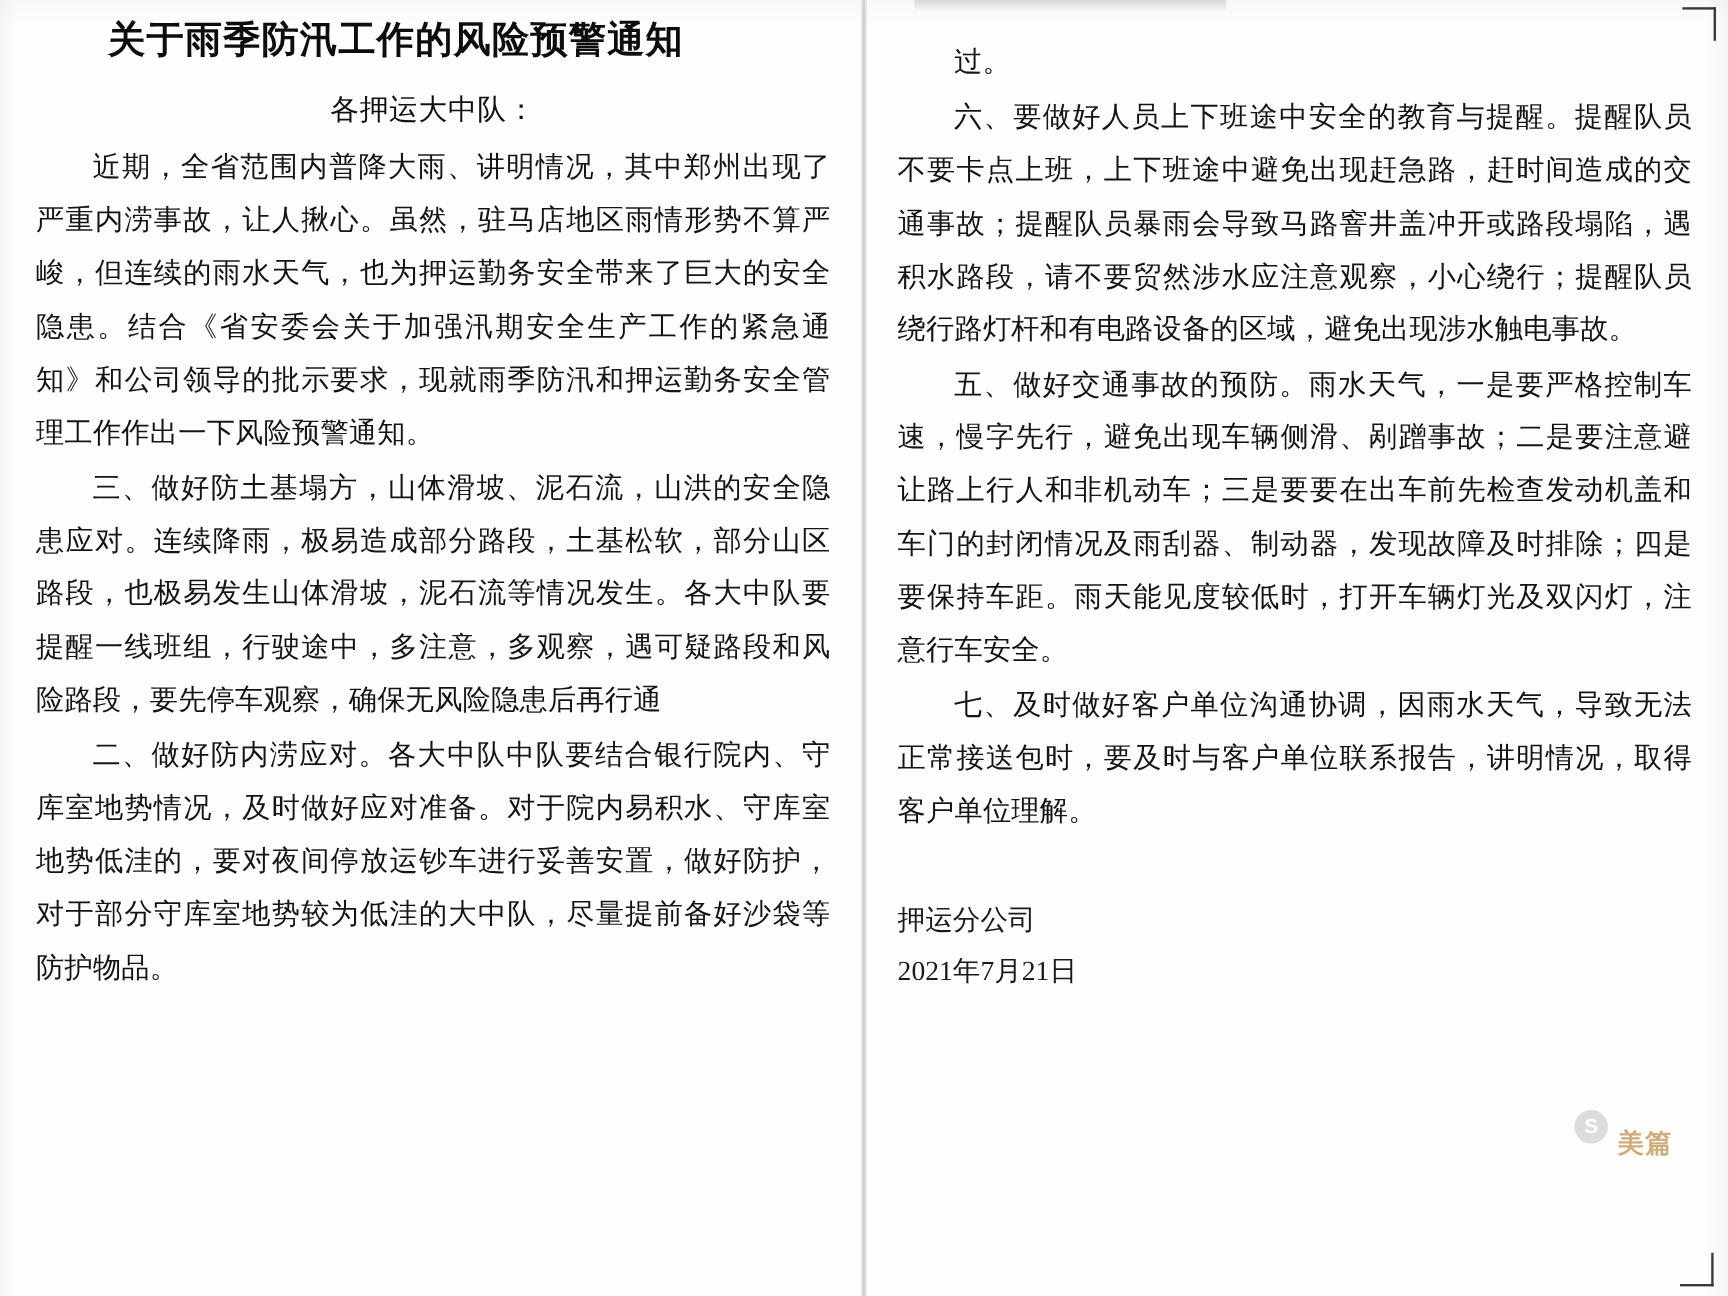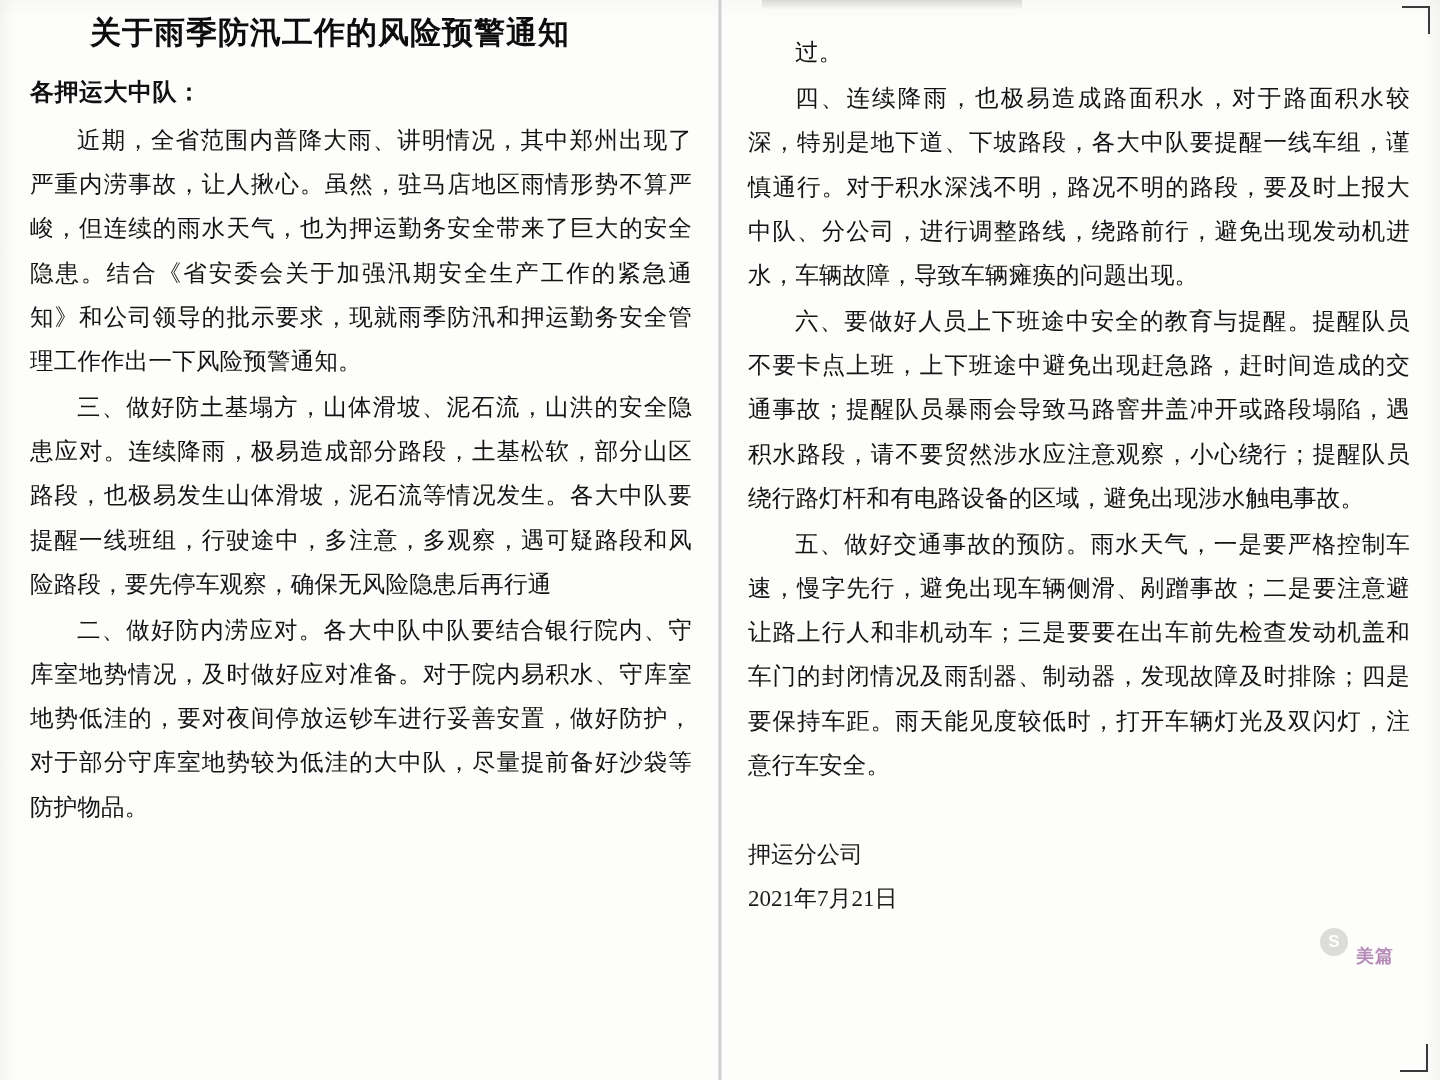--- a/index.html
+++ b/index.html
@@ -85,24 +85,25 @@
     font-size: 31px;
     font-weight: 700;
     letter-spacing: 1px;
     line-height: 1.2;
     color: #0d0d0d;
     white-space: nowrap;
   }
 
   .salutation {
     font-size: 24px;
-    font-weight: 700;
+    font-weight: 400;
     line-height: 1.45;
     margin: 0 0 8px 0;
     letter-spacing: 0.5px;
+    text-align: center;
   }
 
   p.body-par {
     margin: 0 0 2px 0;
     font-size: 23.5px;
     line-height: 1.88;
     text-align: justify;
     text-justify: inter-ideograph;
     text-indent: 2em;
     letter-spacing: 0.2px;
@@ -139,22 +140,22 @@
     background: #bdbdbd;
     color: #ffffff;
     font-size: 17px;
     font-weight: 700;
     display: flex;
     align-items: center;
     justify-content: center;
     font-family: "Liberation Sans", sans-serif;
   }
   .wm-text {
-    font-size: 18px;
-    color: #701a75;
+    font-size: 22px;
+    color: #a16207;
     font-weight: 700;
     letter-spacing: 1px;
     margin-top: 28px;
   }
 
   
   .scan-smudge {
     position: absolute;
     top: 0;
     left: 40px;
@@ -183,23 +184,23 @@
     <div class="col-divider"></div>
 
     <div class="col col-right">
       <div class="scan-smudge"></div>
       <div class="fold fold-tr"></div>
       <div class="fold fold-br"></div>
 
       <div style="height:30px"></div>
 
       <p class="body-par right-first">过。</p>
-      <p class="body-par">四、连续降雨，也极易造成路面积水，对于路面积水较深，特别是地下道、下坡路段，各大中队要提醒一线车组，谨慎通行。对于积水深浅不明，路况不明的路段，要及时上报大中队、分公司，进行调整路线，绕路前行，避免出现发动机进水，车辆故障，导致车辆瘫痪的问题出现。</p>
       <p class="body-par">六、要做好人员上下班途中安全的教育与提醒。提醒队员不要卡点上班，上下班途中避免出现赶急路，赶时间造成的交通事故；提醒队员暴雨会导致马路窨井盖冲开或路段塌陷，遇积水路段，请不要贸然涉水应注意观察，小心绕行；提醒队员绕行路灯杆和有电路设备的区域，避免出现涉水触电事故。</p>
       <p class="body-par">五、做好交通事故的预防。雨水天气，一是要严格控制车速，慢字先行，避免出现车辆侧滑、剐蹭事故；二是要注意避让路上行人和非机动车；三是要要在出车前先检查发动机盖和车门的封闭情况及雨刮器、制动器，发现故障及时排除；四是要保持车距。雨天能见度较低时，打开车辆灯光及双闪灯，注意行车安全。</p>
+      <p class="body-par">七、及时做好客户单位沟通协调，因雨水天气，导致无法正常接送包时，要及时与客户单位联系报告，讲明情况，取得客户单位理解。</p>
 
       <div class="sign-block">
         <div>押运分公司</div>
         <div>2021年7月21日</div>
       </div>
 
       <div class="watermark">
         <div class="wm-badge">S</div>
         <div class="wm-text">美篇</div>
       </div>

